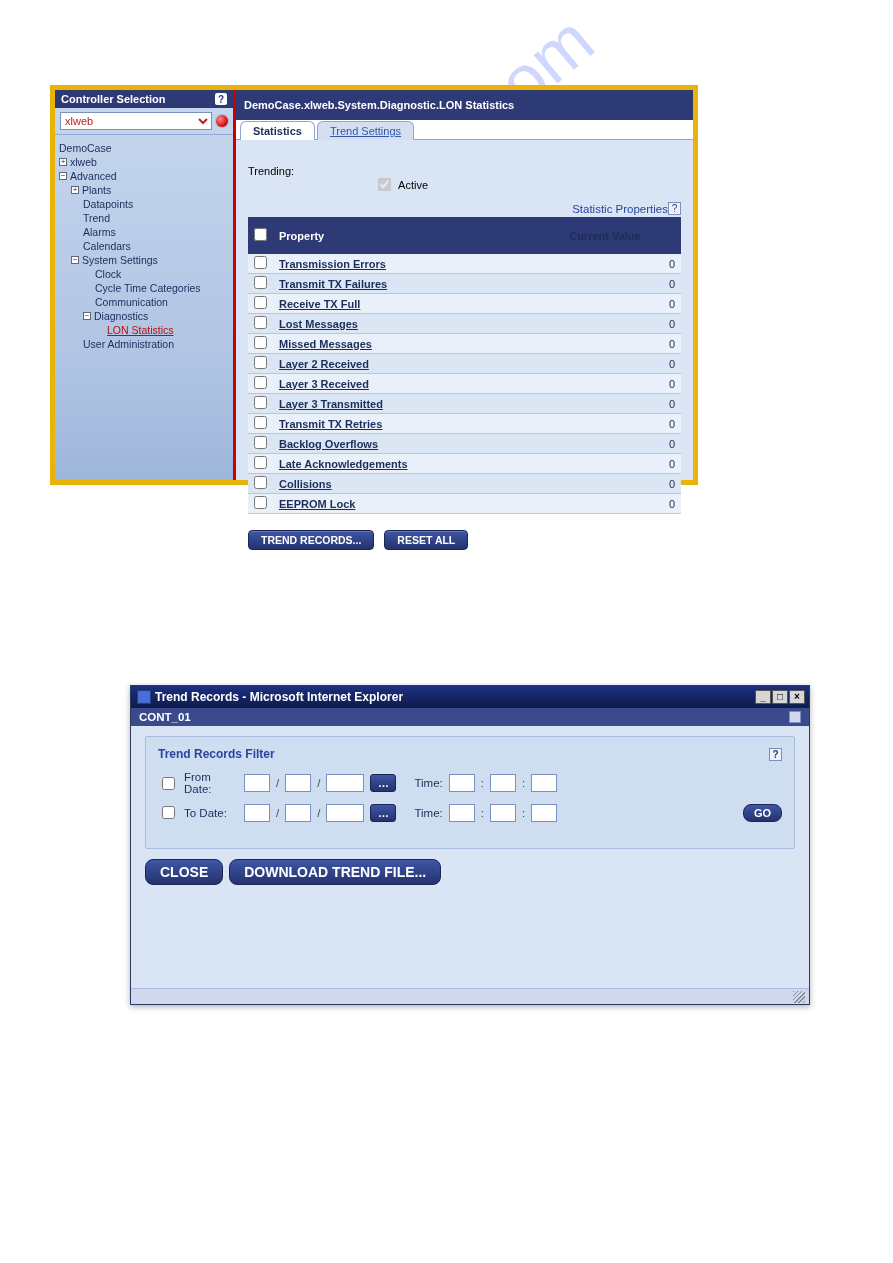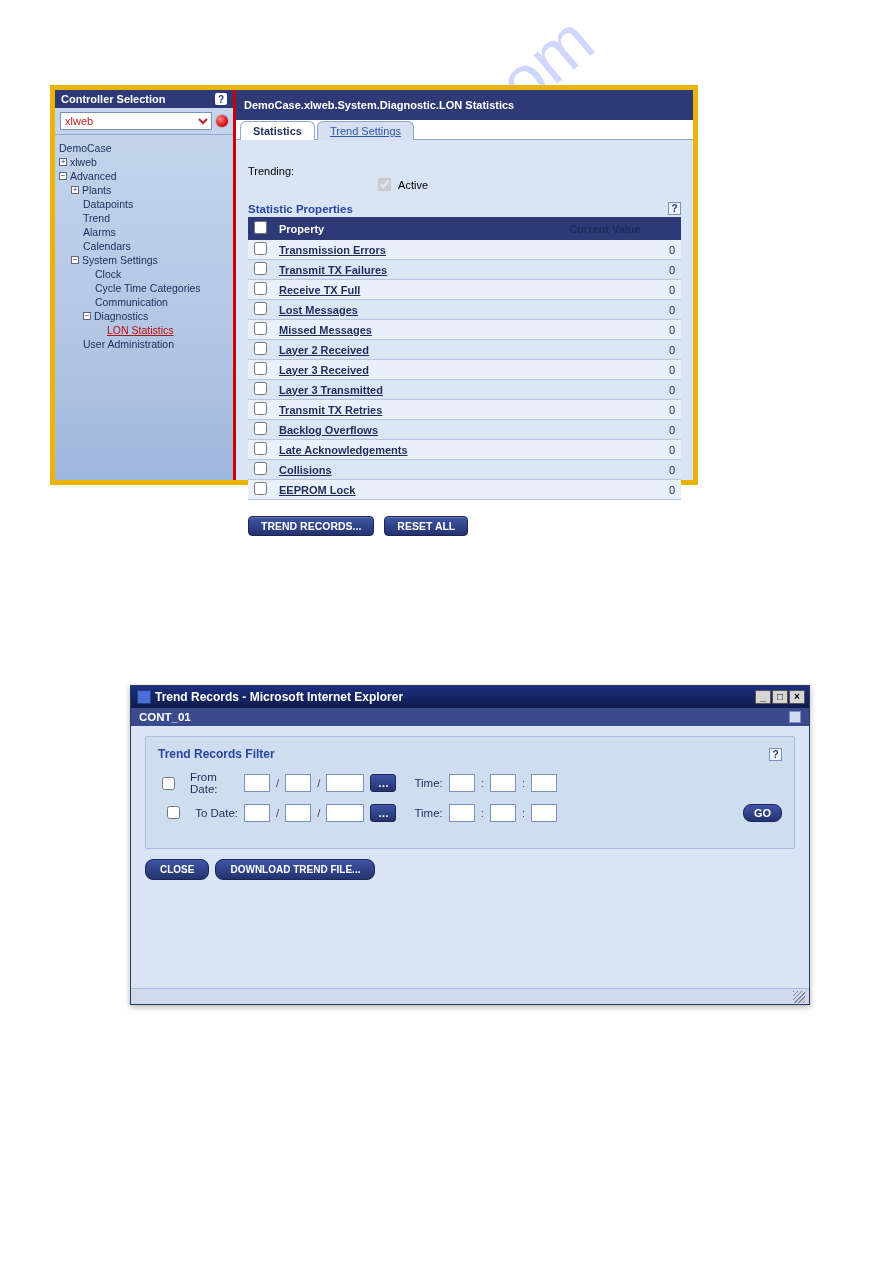--- a/index.html
+++ b/index.html
@@ -104,34 +104,34 @@
   }
   .tab.active {
     background:#fff;font-weight:bold;text-decoration:none;color:#1d2c5a;
   }
   .content-pad {padding:8px 12px;}
   .trending-row {
     display:flex;align-items:center;gap:80px;font-size:11px;margin-bottom:6px;
   }
   .trending-row label {display:flex;align-items:center;gap:4px;margin-top:27px;}
   .panel-title {
-    color:#2945a0;font-weight:bold;font-size:11.5px;
-    display:flex;justify-content:space-between;align-items:center;
+    color:#2945a0;font-weight:normal;font-size:11.5px;
+    display:flex;justify-content:flex-end;align-items:center;
     padding:2px 0;
   }
   .panel-help {
     width:13px;height:13px;border:1px solid #7a91bf;background:#eef3fb;
     color:#2e3a76;display:flex;align-items:center;justify-content:center;
     font-size:10px;
   }
   .stats-table {
     width:100%;border-collapse:collapse;font-size:11px;
   }
   .stats-table th {
-    background:#2e3a76;color:#fff;text-align:left;padding:4px 6px;
+    background:#2e3a76;color:#fff;text-align:left;padding:11px 6px;
     font-weight:bold;
   }
   .stats-table th.val {text-align:center;}
   .stats-table td {
     padding:2px 6px;border-bottom:1px solid #b7c7e3;
   }
   .stats-table tr:nth-child(odd) td {background:#eaf0fa;}
   .stats-table tr:nth-child(even) td {background:#dbe6f5;}
   .stats-table .prop {text-decoration:underline;color:#1d2c5a;cursor:pointer;font-weight:bold;}
   .stats-table .val {text-align:right;color:#1d2c5a;}
@@ -181,21 +181,21 @@
   }
   .filter-title {
     color:#2945a0;font-weight:bold;font-size:12px;
     display:flex;justify-content:space-between;align-items:center;
     margin-bottom:10px;
   }
   .date-row {
     display:flex;align-items:center;gap:6px;font-size:11.5px;color:#1d2c5a;
     margin-bottom:8px;
   }
-  .date-row .lbl {width:80px;display:flex;align-items:center;gap:12px;justify-content:flex-end;}
+  .date-row .lbl {width:80px;display:flex;align-items:center;gap:6px;}
   .date-row input[type="text"]{
     width:26px;height:18px;border:1px solid #7a91bf;background:#fff;font-size:11px;
     text-align:center;padding:0;
   }
   .date-row .sep {color:#446;}
   .ellipsis-btn {
     background:linear-gradient(#3f56a6,#24326e);color:#fff;
     border:1px solid #1b2654;border-radius:3px;
     width:26px;height:18px;font-weight:bold;font-size:11px;
     display:flex;align-items:center;justify-content:center;cursor:pointer;
@@ -204,21 +204,21 @@
   .go-btn {
     margin-left:auto;
     background:linear-gradient(#3f56a6,#24326e);color:#fff;font-weight:bold;
     border:1px solid #1b2654;border-radius:8px;
     padding:2px 10px;font-size:11px;cursor:pointer;
   }
   .dlg-btn-row {display:flex;gap:6px;}
   .big-pill {
     background:linear-gradient(#3f56a6,#24326e);color:#fff;font-weight:bold;
     border:1px solid #1b2654;border-radius:8px;
-    padding:4px 14px;font-size:10px;cursor:pointer;
+    padding:4px 14px;font-size:14px;cursor:pointer;
   }
   .dlg-footer {
     height:16px;background:#cfd8ec;border-top:1px solid #a9bcdd;
     display:flex;justify-content:flex-end;align-items:center;padding:0 4px;
   }
   .resize {width:12px;height:12px;
     background:repeating-linear-gradient(135deg,#889 0 1px,transparent 1px 3px);
   }
 
   

